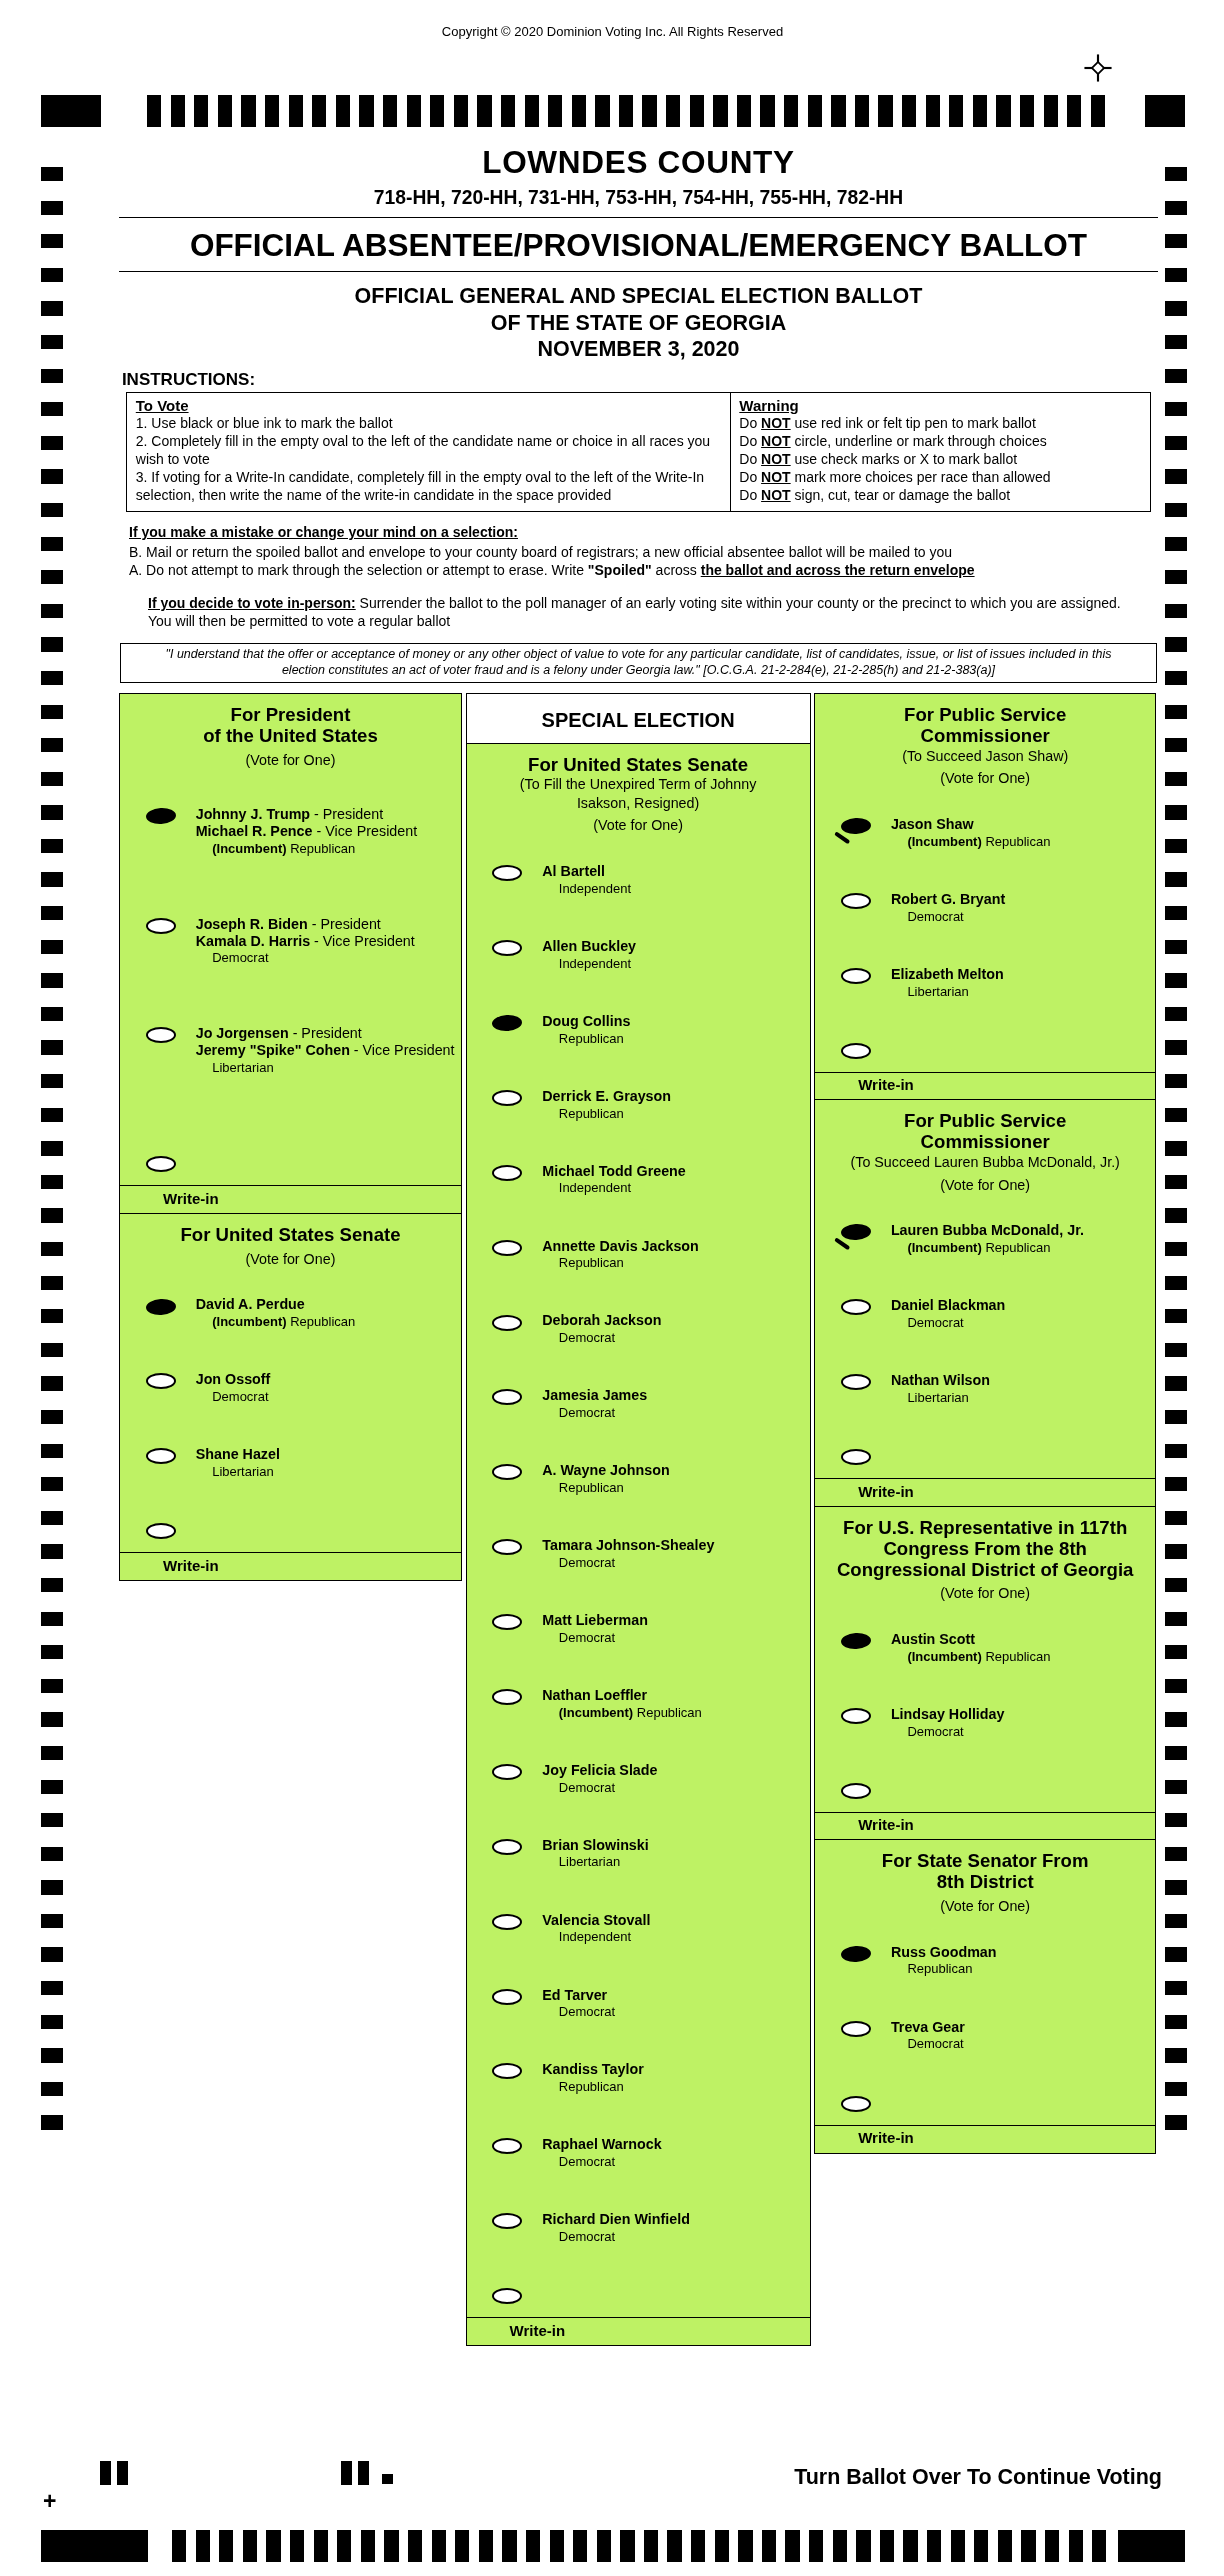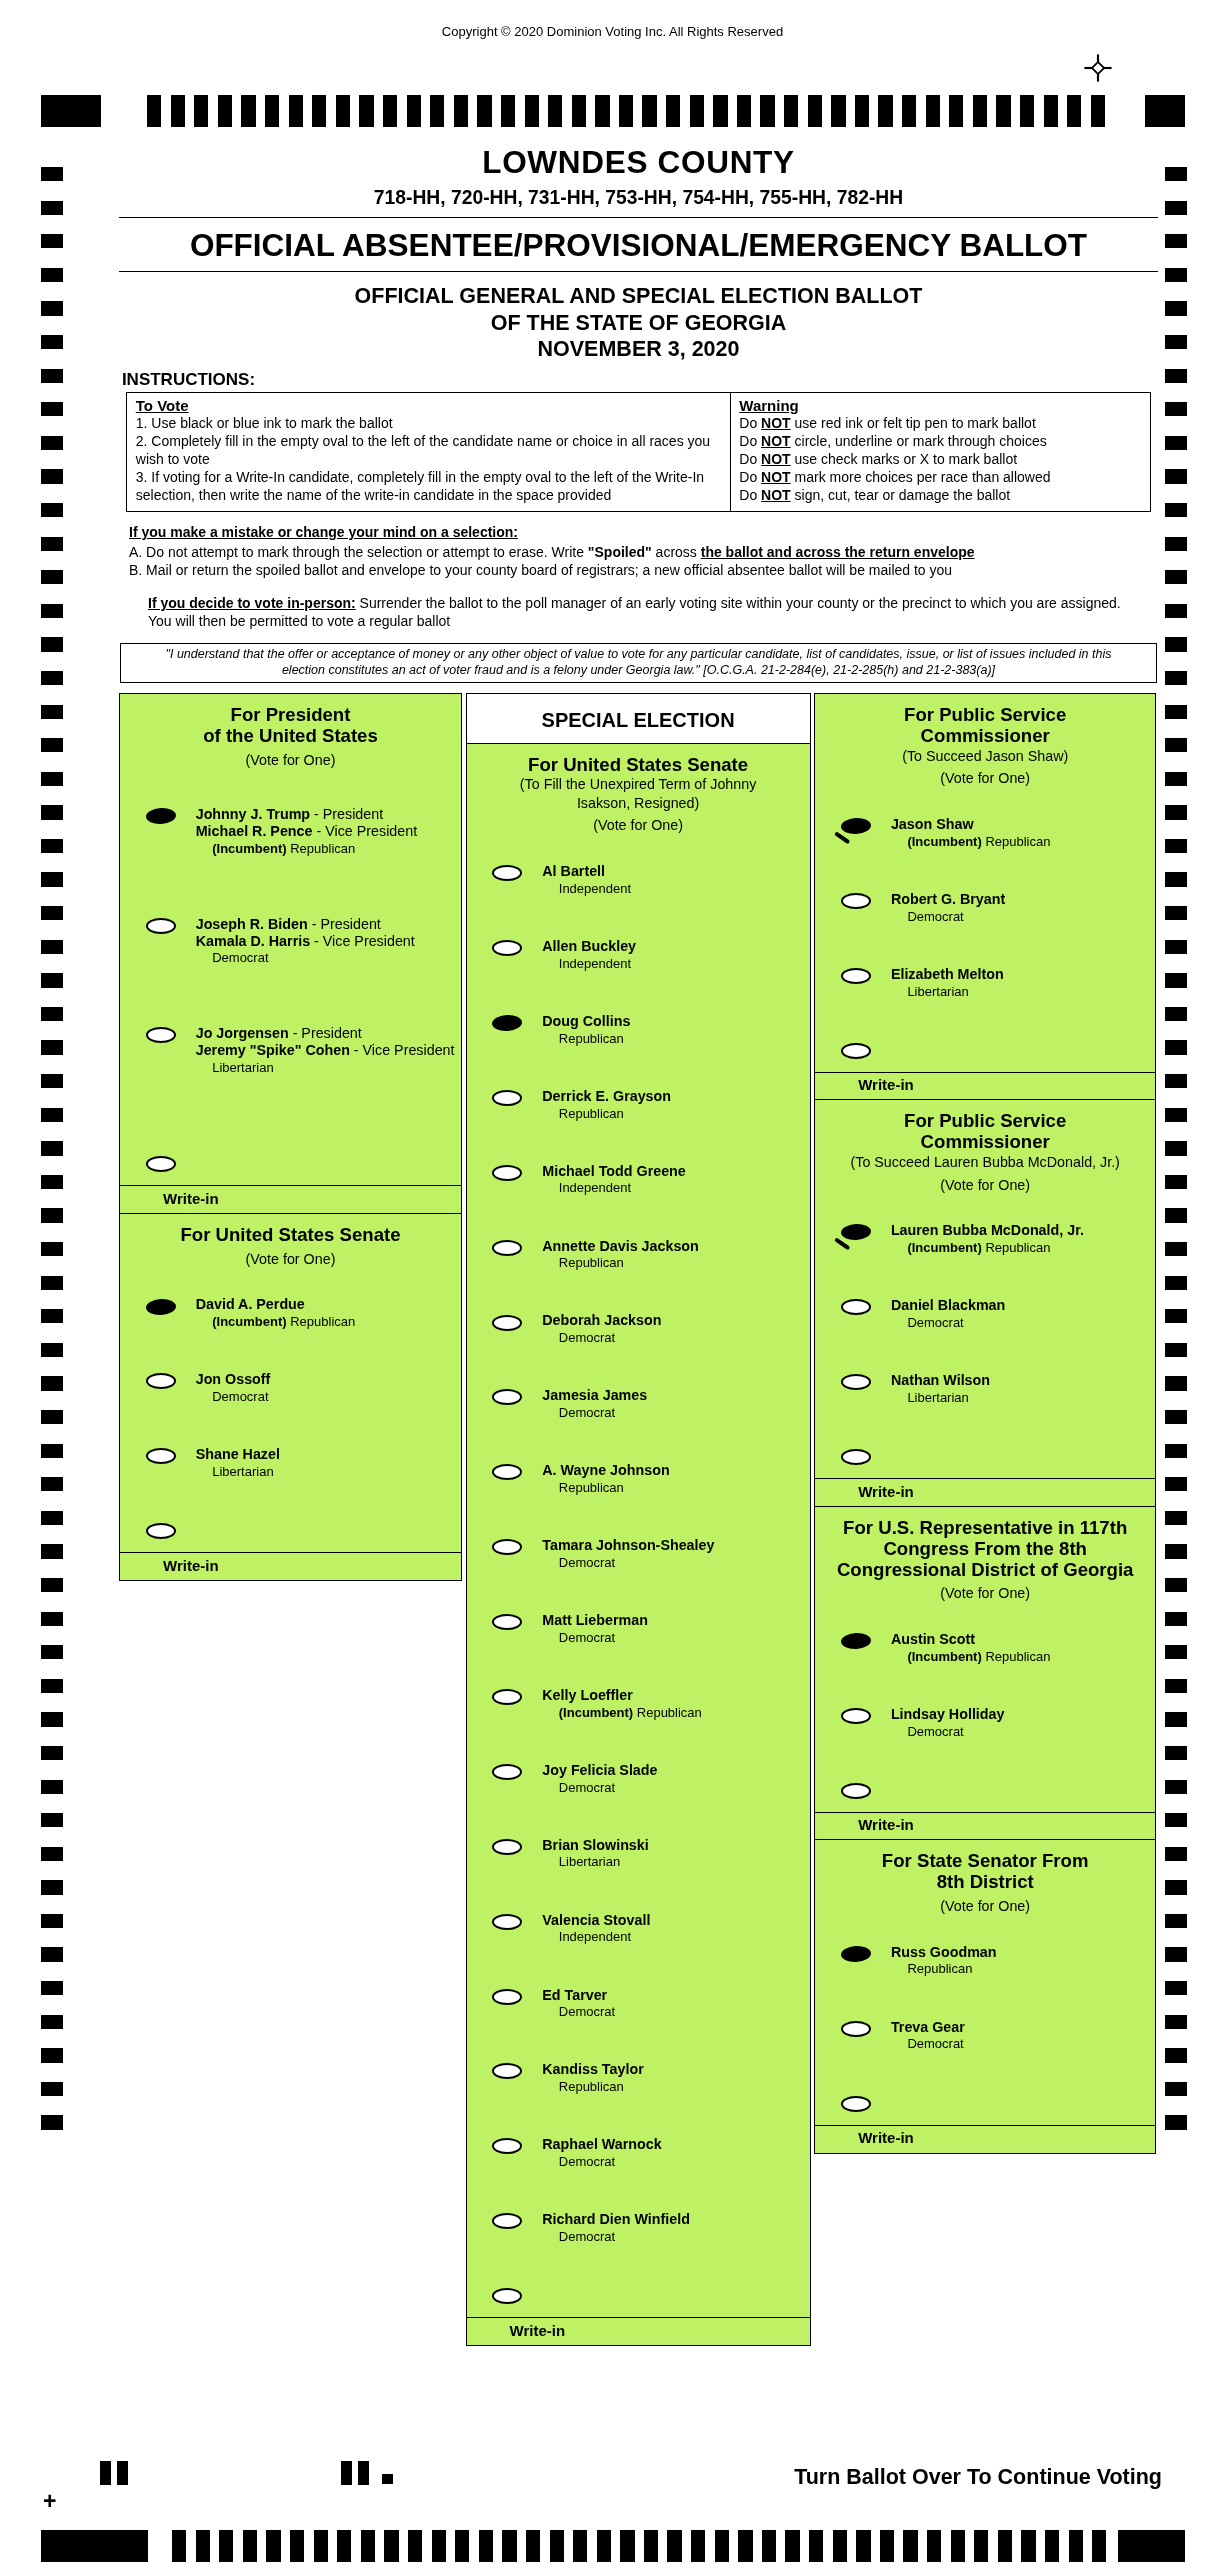--- a/index.html
+++ b/index.html
@@ -290,22 +290,22 @@
             <div class="instr-item">Do <b><u>NOT</u></b> circle, underline or mark through choices</div>
             <div class="instr-item">Do <b><u>NOT</u></b> use check marks or X to mark ballot</div>
             <div class="instr-item">Do <b><u>NOT</u></b> mark more choices per race than allowed</div>
             <div class="instr-item">Do <b><u>NOT</u></b> sign, cut, tear or damage the ballot</div>
           </div>
       </div>
     </div>
 
     <div class="mistake">
       <div class="mistake-title">If you make a mistake or change your mind on a selection:</div>
+      <div>B. Mail or return the spoiled ballot and envelope to your county board of registrars; a new official absentee ballot will be mailed to you</div>
       <div id="mistake-a">A. Do not attempt to mark through the selection or attempt to erase.  Write <b>"Spoiled"</b> across <b><u>the ballot and across the return envelope</u></b></div>
-      <div>B. Mail or return the spoiled ballot and envelope to your county board of registrars; a new official absentee ballot will be mailed to you</div>
     </div>
 
     <div class="in-person">
       <span class="bu">If you decide to vote in-person:</span><span>  Surrender the ballot to the poll manager of an early voting site within your county or the precinct to which you are assigned.  You will then be permitted to vote a regular ballot</span>
     </div>
 
     <div class="fraud">"I understand that the offer or acceptance of money or any other object of value to vote for any particular candidate, list of candidates, issue, or list of issues included in this election constitutes an act of voter fraud and is a felony under Georgia law."  [O.C.G.A. 21-2-284(e), 21-2-285(h) and 21-2-383(a)]</div>
 
     <div class="columns">
       <div class="col col0" id="col-0">
@@ -461,21 +461,21 @@
               <div class="cand">
                 <span class="oval"></span>
                 <div class="cand-txt">
                   <div class="cand-name"><b>Matt Lieberman</b></div>
                   <div class="cand-party">Democrat</div>
                 </div>
               </div>
               <div class="cand">
                 <span class="oval"></span>
                 <div class="cand-txt">
-                  <div class="cand-name"><b>Kelly Loeffler</b></div>
+                  <div class="cand-name"><b>Nathan Loeffler</b></div>
                   <div class="cand-party"><b>(Incumbent) </b>Republican</div>
                 </div>
               </div>
               <div class="cand">
                 <span class="oval"></span>
                 <div class="cand-txt">
                   <div class="cand-name"><b>Joy Felicia Slade</b></div>
                   <div class="cand-party">Democrat</div>
                 </div>
               </div>

